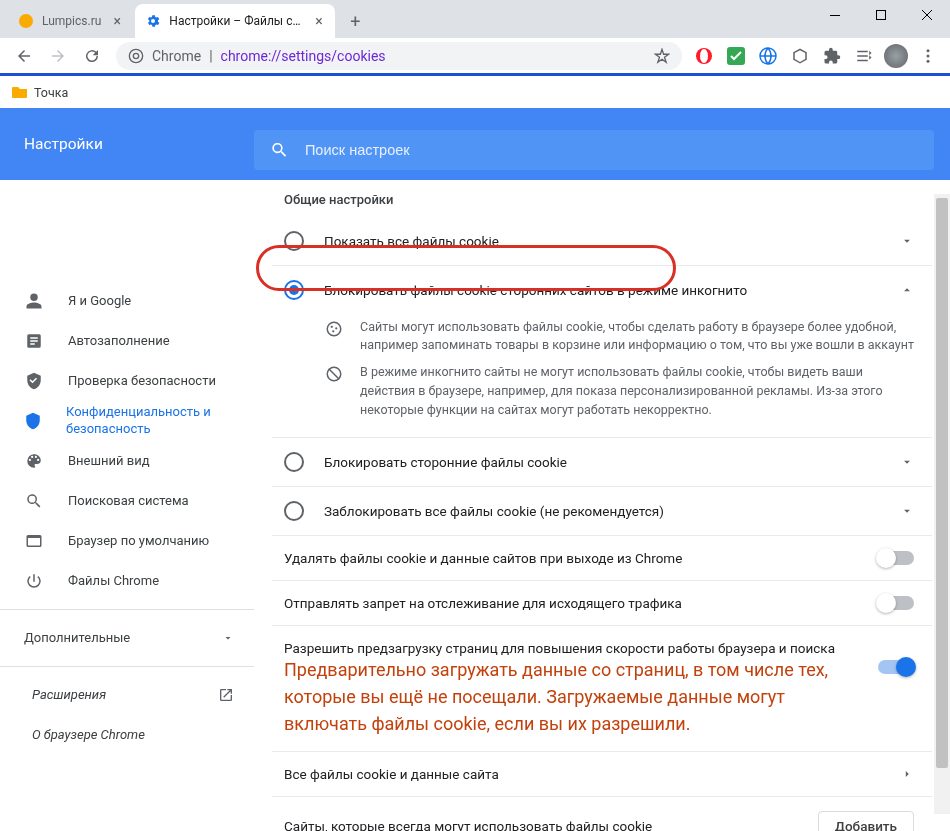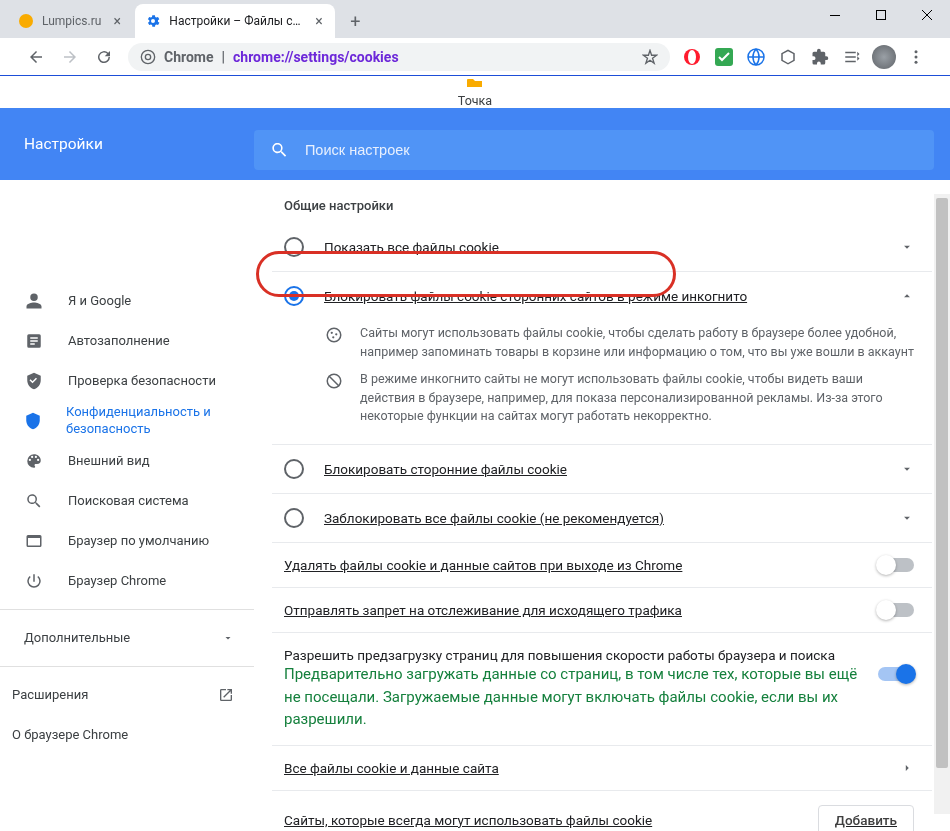--- a/index.html
+++ b/index.html
@@ -7,63 +7,63 @@
 .titlebar { height: 38px; background: #dee1e6; display: flex; align-items: flex-end; padding: 0 8px 0 8px; position: relative; }
 .tabs-strip { display: flex; align-items: center; gap: 0; height: 34px; }
 .tab { height: 34px; display: flex; align-items: center; padding: 0 10px; gap: 8px; border-radius: 8px 8px 0 0; font-size: 12px; color: #5f6368; max-width: 200px; position: relative; }
 .tab.active { background: #fff; color: #202124; }
 .tab .favicon { width: 16px; height: 16px; display: flex; align-items: center; justify-content: center; flex-shrink: 0; }
 .tab .label { white-space: nowrap; overflow: hidden; text-overflow: ellipsis; max-width: 140px; }
 .tab .close { width: 16px; height: 16px; color: #5f6368; font-size: 14px; display: flex; align-items: center; justify-content: center; cursor: pointer; }
 .new-tab { width: 28px; height: 28px; display: flex; align-items: center; justify-content: center; color: #5f6368; font-size: 18px; margin-left: 6px; cursor: pointer; }
 .window-controls { position: absolute; right: 0; top: 0; display: flex; }
 .win-btn { width: 46px; height: 30px; display: flex; align-items: center; justify-content: center; color: #000; }
-.addrbar { height: 38px; background: #fff; border-bottom: 1px solid #1d4ed8; display: flex; align-items: center; padding: 0 20px; gap: 2px; font-weight: bold; }
+.addrbar { height: 38px; background: #fff; border-bottom: 3px solid #1d4ed8; display: flex; align-items: center; padding: 0 8px; gap: 2px; }
 .nav-btn { width: 32px; height: 32px; display: flex; align-items: center; justify-content: center; color: #5f6368; border-radius: 50%; }
 .omnibox { flex: 1; height: 28px; background: #f1f3f4; border-radius: 14px; display: flex; align-items: center; padding: 0 12px; gap: 8px; color: #5f6368; margin: 0 6px; }
 .omnibox .url { color: #6d28d9; font-size: 14px; }
 .omnibox .prefix { color: #5f6368; font-size: 14px; }
 .ext-icons { display: flex; align-items: center; gap: 4px; }
 .ext-icon { width: 28px; height: 28px; display: flex; align-items: center; justify-content: center; color: #5f6368; }
-.bookbar { height: 32px; background: #fff; display: flex; align-items: center; padding: 0 12px; gap: 6px; font-size: 12.5px; color: #3c4043; flex-direction: column; }
+.bookbar { height: 32px; background: #fff; display: flex; align-items: center; padding: 0 12px; gap: 6px; font-size: 12.5px; color: #3c4043; }
 .app-header { height: 72px; background: #4285f4; display: flex; align-items: stretch; color: #fff; }
 .app-title { width: 254px; display: flex; align-items: center; padding-left: 24px; font-size: 15.5px; }
 .search-wrap { flex: 1; display: flex; align-items: center; padding: 11px 16px 0 0; }
 .search-box { flex: 1; height: 40px; background: #5094f6; border-radius: 4px; display: flex; align-items: center; padding: 0 16px; gap: 16px; }
 .search-box input { background: transparent; border: none; outline: none; color: #fff; font-size: 14.5px; width: 100%; }
 .search-box input::placeholder { color: #e8f0fe; }
 .main { display: flex; height: 667px; position: relative; align-items: center; }
 .sidebar { width: 254px; padding-top: 8px; }
 .side-item { display: flex; align-items: center; height: 40px; padding-left: 24px; gap: 24px; font-size: 13px; color: #3c4043; cursor: pointer; }
 .side-item.active { color: #1a73e8; }
 .side-item .icon { width: 20px; display: flex; justify-content: center; color: #5f6368; }
 .side-item.active .icon { color: #1a73e8; }
 .side-item .chev { margin-left: auto; margin-right: 20px; color: #5f6368; }
 .side-sep { height: 1px; background: #e0e0e0; margin: 8px 0; }
-.side-link { display: flex; align-items: center; height: 40px; padding-left: 12px; font-size: 13px; color: #3c4043; cursor: pointer; }
+.side-link { display: flex; align-items: center; height: 40px; padding-left: 32px; font-size: 13px; color: #3c4043; cursor: pointer; font-style: italic; }
 .side-link .ext { margin-left: auto; margin-right: 20px; color: #5f6368; }
 .content { flex: 1; padding: 20px 18px 0 18px; overflow: hidden; position: relative; }
 .section-title { font-size: 13px; color: #3c4043; font-weight: 500; margin-bottom: 10px; margin-left: 12px; }
-.row { display: flex; align-items: center; padding: 14px 18px 14px 12px; border-bottom: 1px solid #e8eaed; font-size: 13.5px; color: #202124; position: relative; gap: 20px; text-decoration: underline; }
+.row { display: flex; align-items: center; padding: 14px 18px 14px 12px; border-bottom: 1px solid #e8eaed; font-size: 13.5px; color: #202124; position: relative; gap: 20px; }
 .row:last-child { border-bottom: none; }
 .row .radio { width: 20px; height: 20px; border: 2px solid #5f6368; border-radius: 50%; flex-shrink: 0; position: relative; }
 .row .radio.selected { border-color: #1a73e8; }
 .row .radio.selected::after { content: ""; position: absolute; width: 10px; height: 10px; background: #1a73e8; border-radius: 50%; top: 3px; left: 3px; }
 .row .chev { margin-left: auto; color: #5f6368; }
 .exp-body { padding: 0 18px 14px 52px; border-bottom: 1px solid #e8eaed; }
 .exp-line { display: flex; gap: 16px; padding: 4px 0; }
 .exp-line .eicon { width: 20px; flex-shrink: 0; color: #5f6368; display: flex; justify-content: center; padding-top: 2px; }
 .exp-line .etext { font-size: 12.5px; color: #5f6368; line-height: 1.5; }
 .toggle { width: 36px; height: 14px; background: #bdc1c6; border-radius: 7px; position: relative; margin-left: auto; flex-shrink: 0; }
 .toggle::after { content: ""; position: absolute; width: 20px; height: 20px; background: #fff; border-radius: 50%; top: -3px; left: -2px; box-shadow: 0 1px 3px rgba(0,0,0,0.3); }
 .toggle.on { background: #a4c5f4; }
 .toggle.on::after { background: #1a73e8; left: 18px; }
 .row-multi { display: flex; align-items: flex-start; padding: 14px 18px 14px 12px; border-bottom: 1px solid #e8eaed; gap: 16px; }
 .row-multi .text { font-size: 13.5px; color: #202124; }
-.row-multi .subtext { font-size: 15px; color: #15803d; line-height: 1.5; }
+.row-multi .subtext { font-size: 18px; color: #c2410c; line-height: 1.5; }
 .add-btn { color: #404040; font-size: 13.5px; font-weight: 500; padding: 6px 16px; border: 1px solid #dadce0; border-radius: 4px; margin-left: auto; cursor: pointer; }
 .highlight { position: absolute; border: 3px solid #d93025; border-radius: 26px; pointer-events: none; }
 .scrollthumb { position: absolute; right: 0; top: 194px; width: 16px; height: 620px; background: #f1f1f1; }
 .scrollthumb::after { content: ""; position: absolute; right: 2px; top: 4px; width: 12px; height: 570px; background: #c1c1c1; border-radius: 2px; }
 svg { display: block; }
 .avatar { width: 24px; height: 24px; border-radius: 50%; background: radial-gradient(circle, #9aa0a6 0%, #5f6368 100%); }
 </style>
 </head>
 <body>
 
@@ -259,21 +259,21 @@
           </svg>
         </span>
         <span>Браузер по умолчанию</span>
       </div>
     <div class="side-item">
         <span class="icon">
           <svg width="18" height="18" viewBox="0 0 24 24">
             <path fill="currentColor" d="M13 3h-2v10h2V3zm4.8 2.2l-1.4 1.4A7 7 0 1 1 7.6 6.6L6.2 5.2a9 9 0 1 0 11.6 0z"></path>
           </svg>
         </span>
-        <span>Браузер Chrome</span>
+        <span>Файлы Chrome</span>
       </div>
     <div class="side-sep"></div>
     <div class="side-item">
         <span>Дополнительные</span>
         <span class="chev">
           <svg width="12" height="12" viewBox="0 0 24 24">
             <path fill="currentColor" d="M7 10l5 5 5-5z"></path>
           </svg>
         </span>
       </div>

